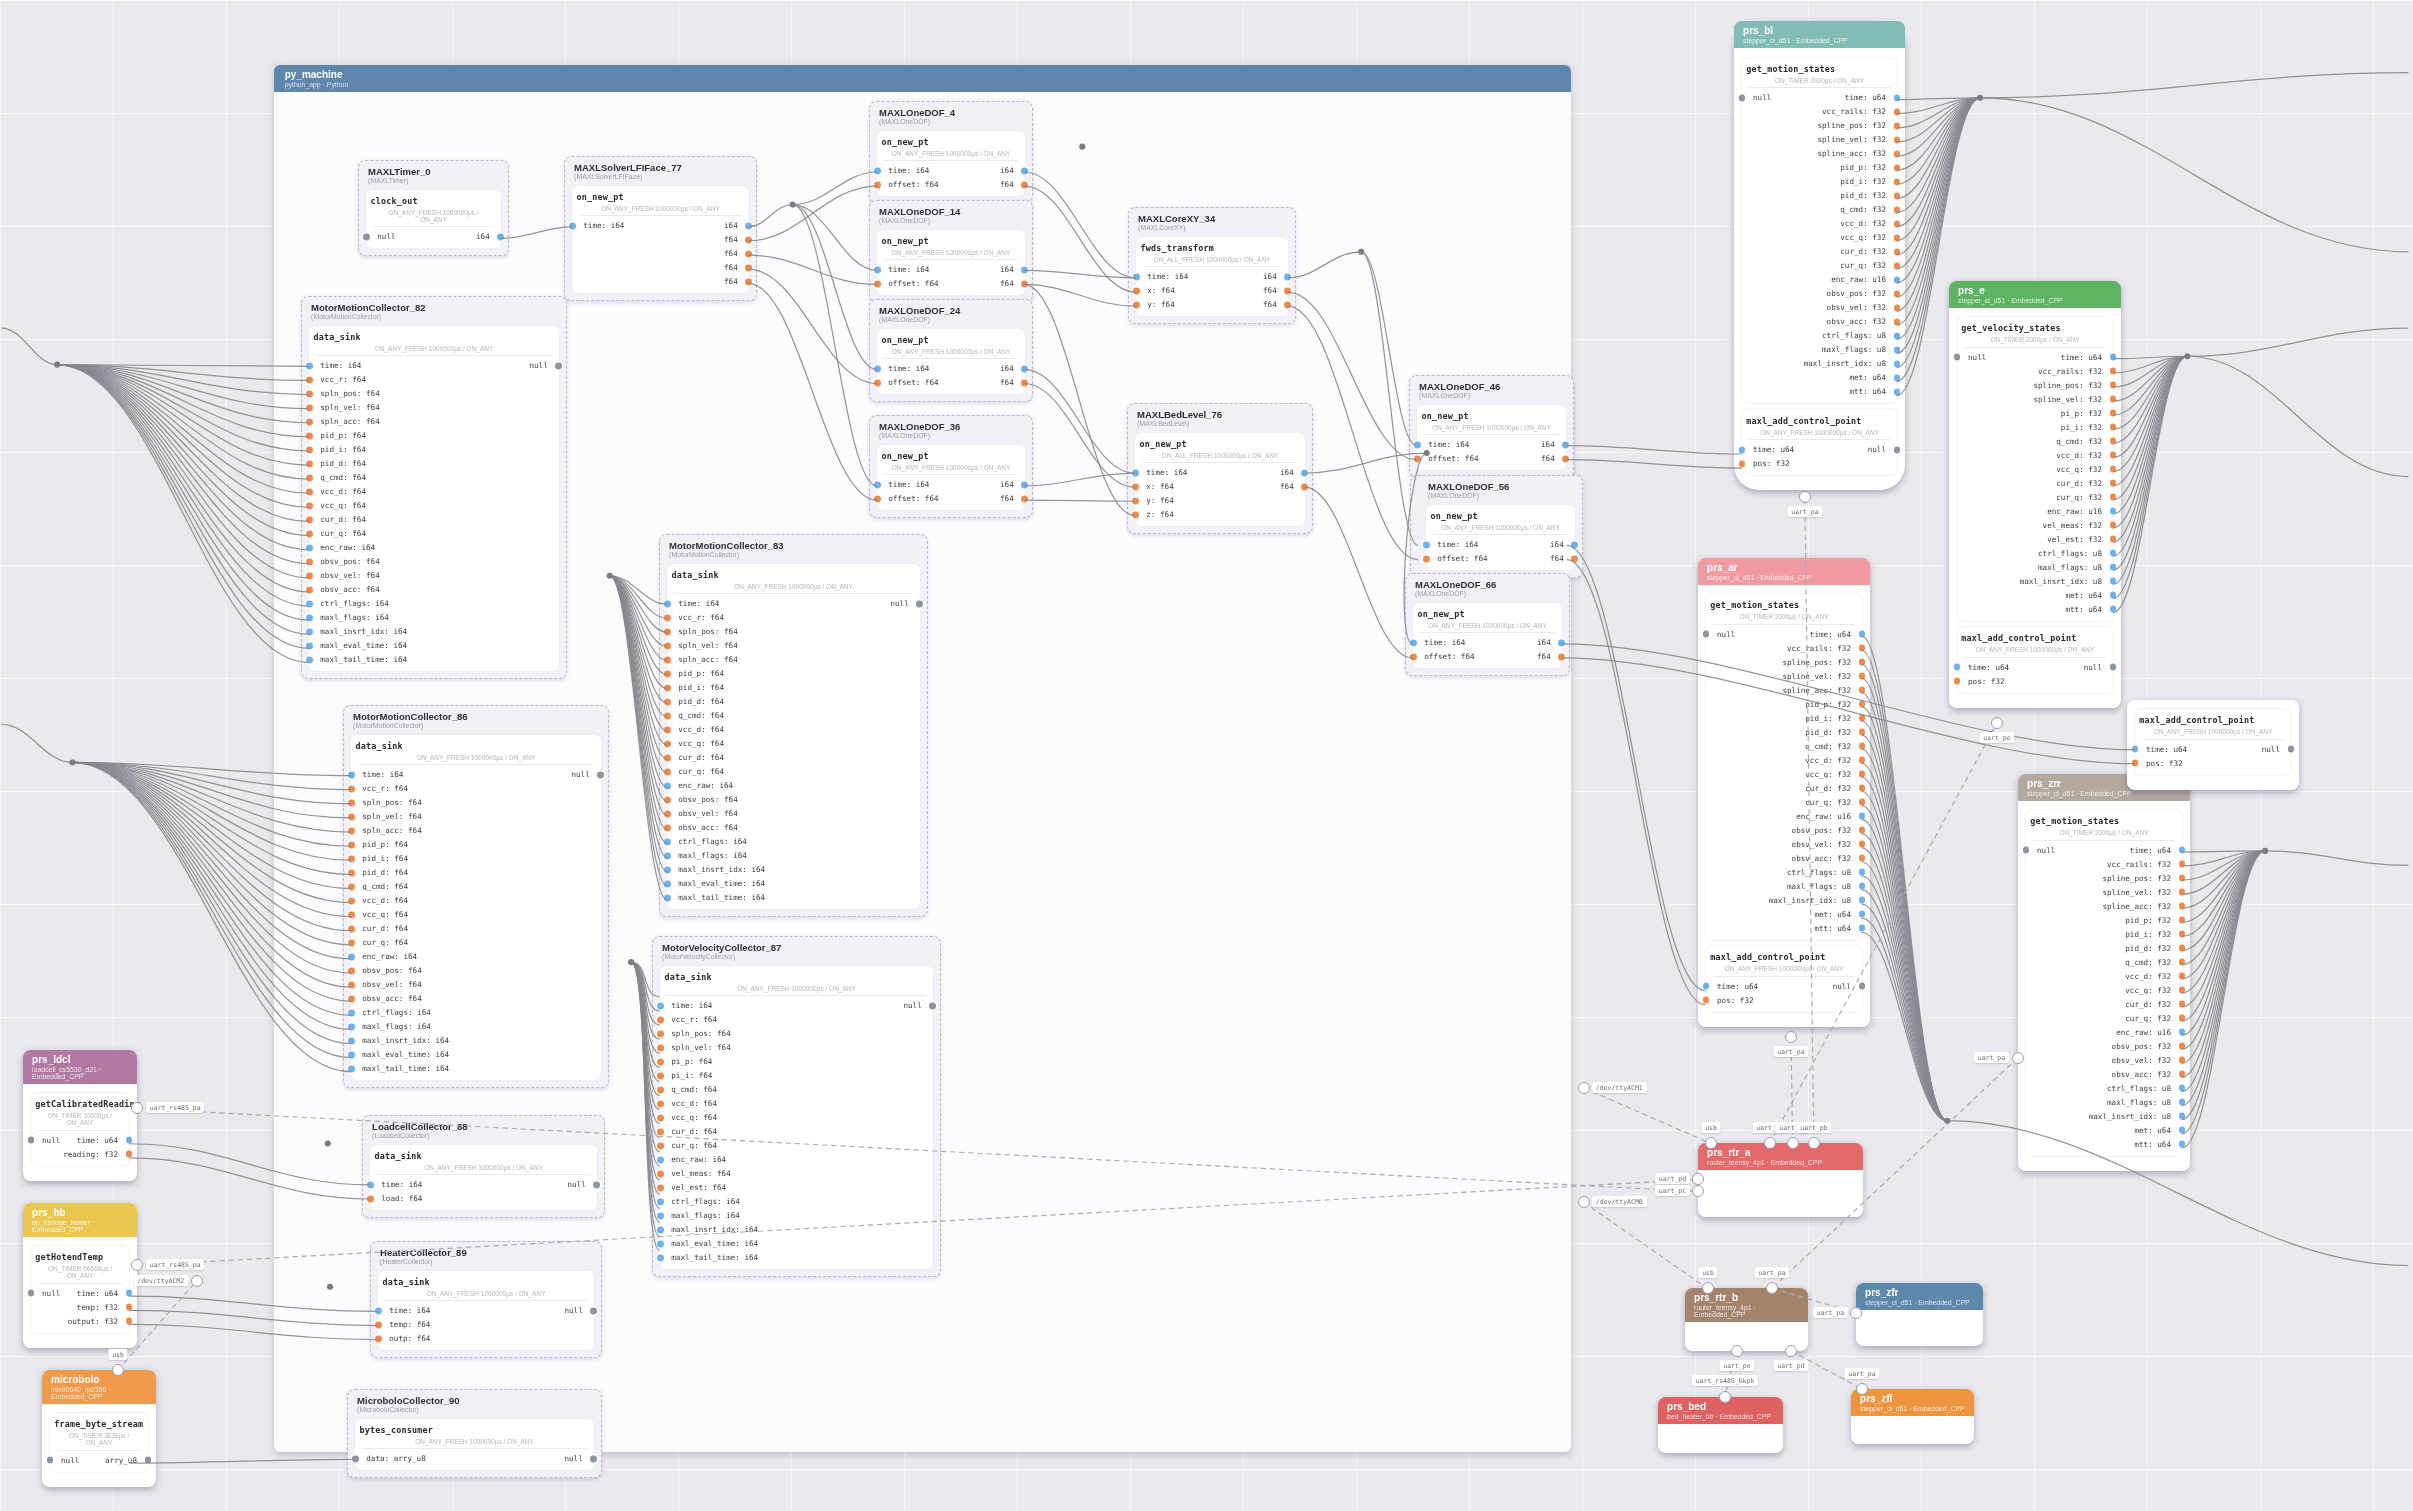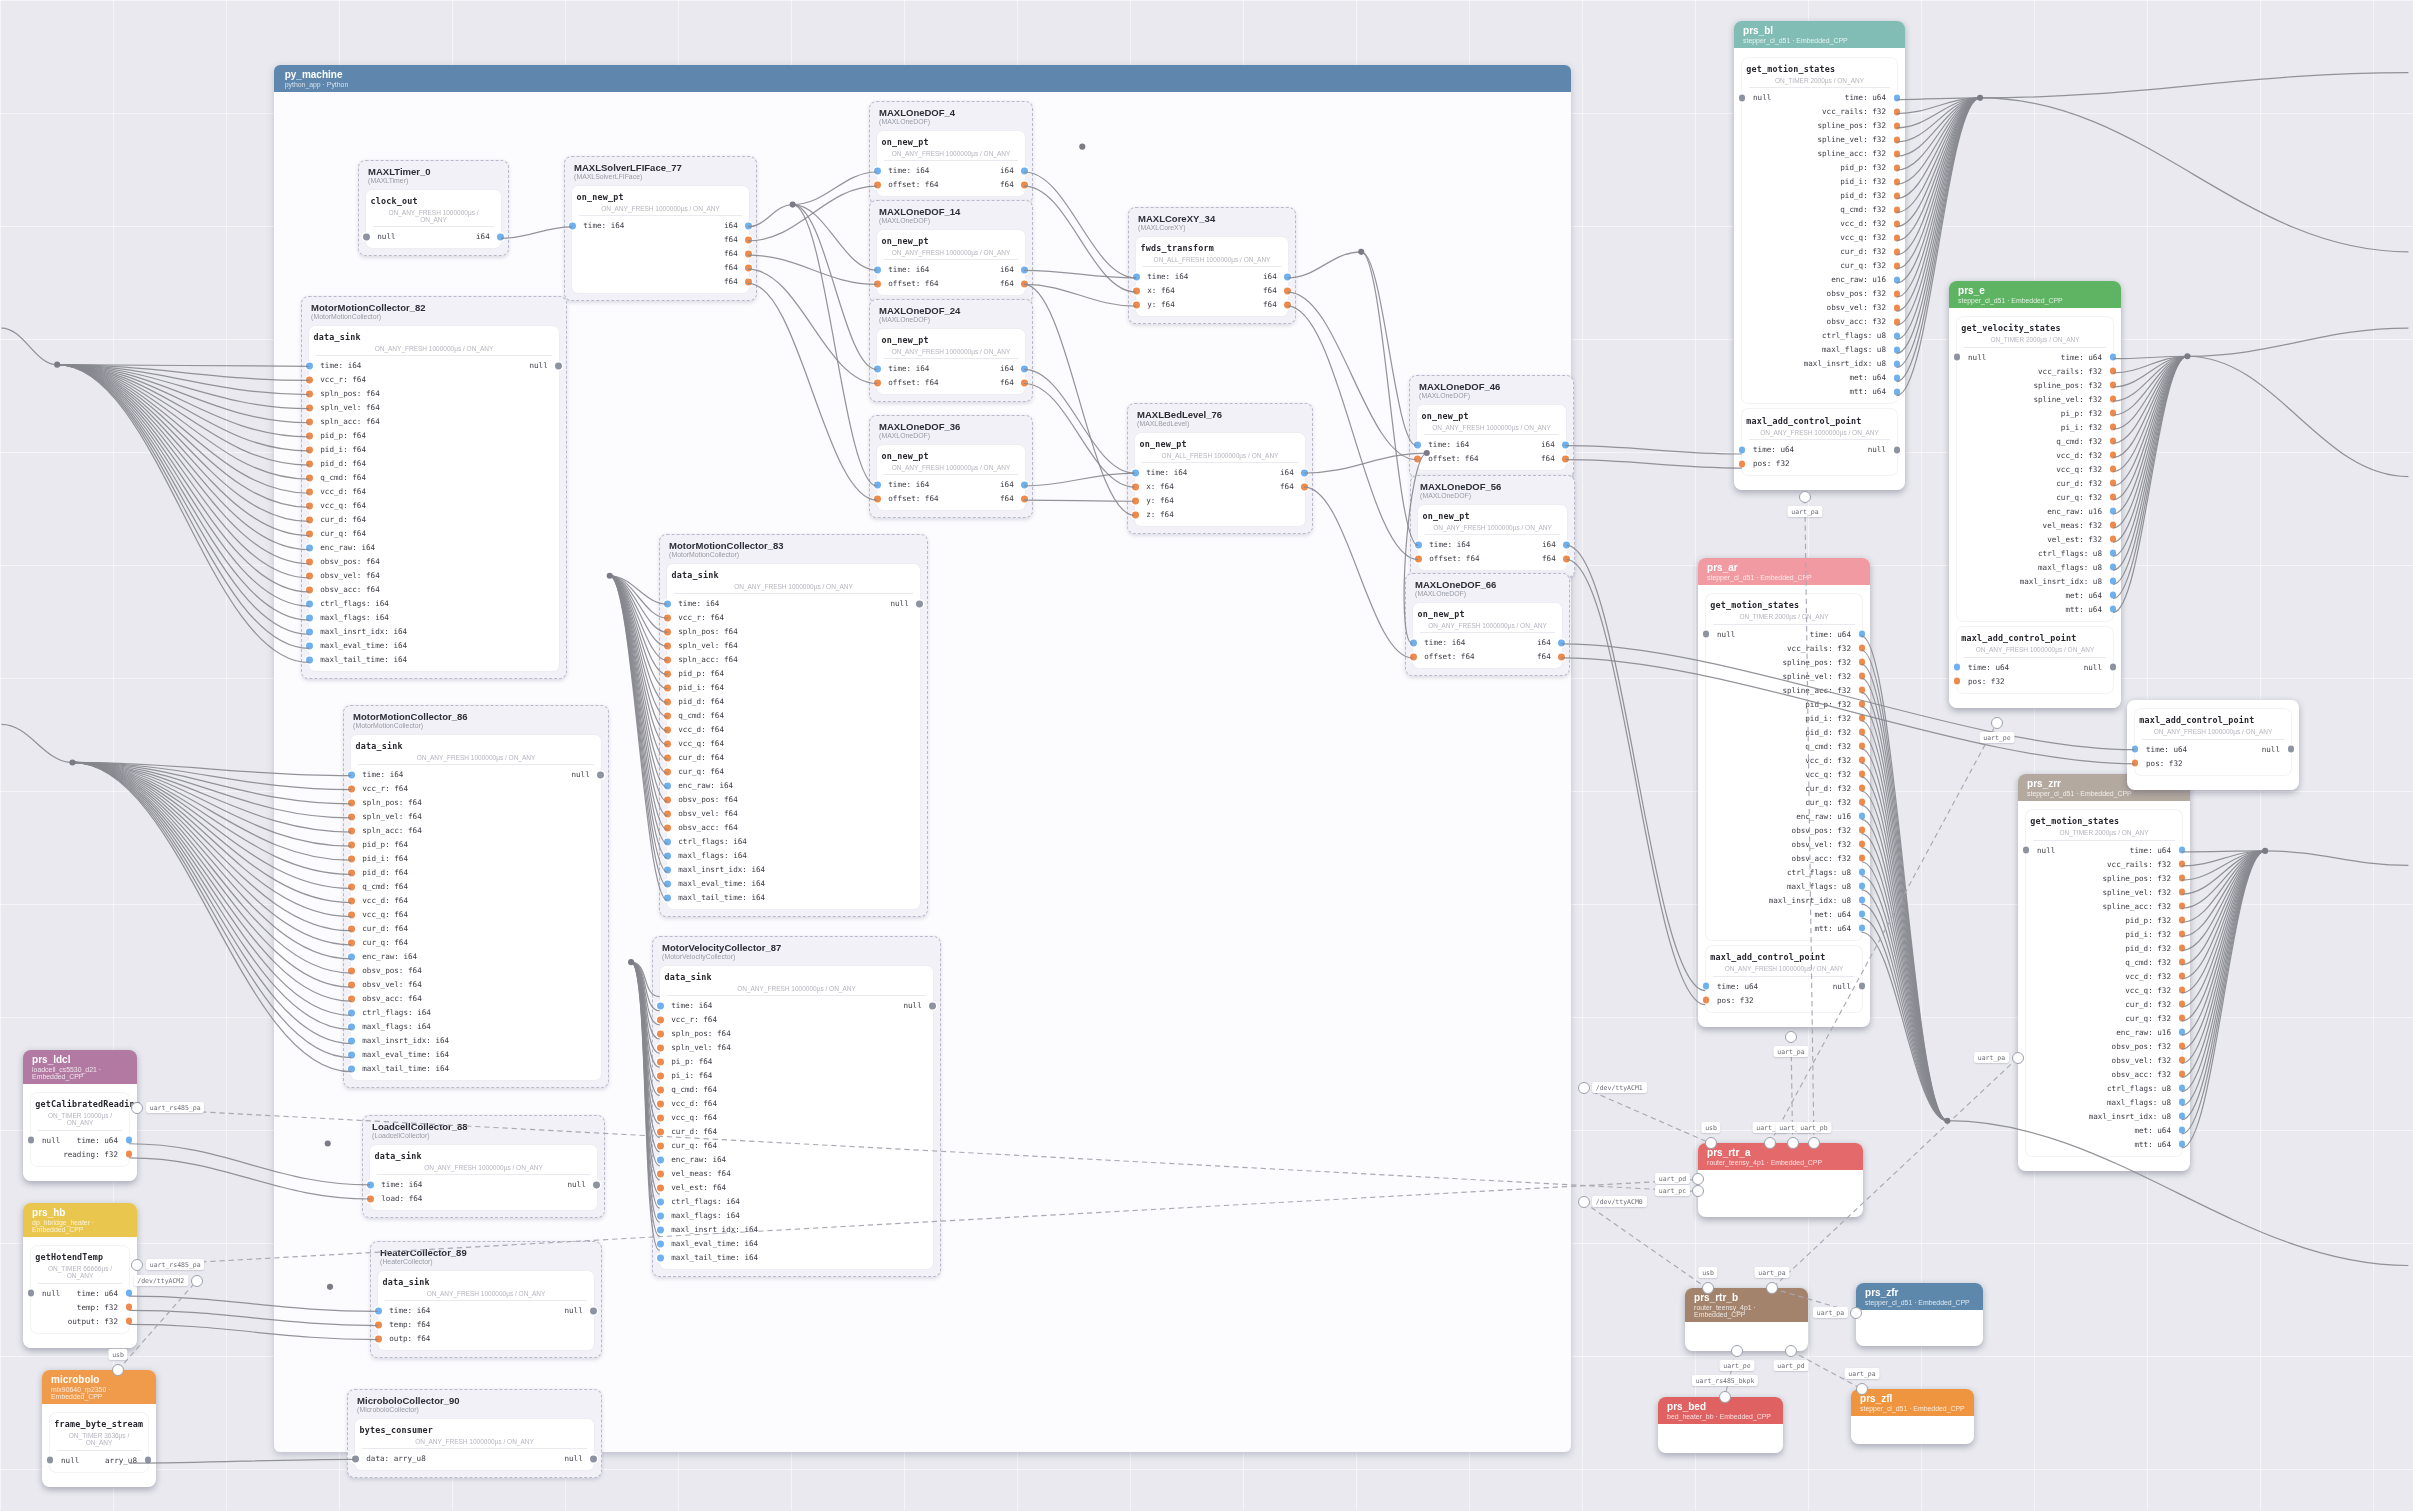--- a/index.html
+++ b/index.html
@@ -292,21 +292,21 @@
           <span class="dot out c-b"></span>
         </div>
         <div class="prow">
           <span class="dot in c-o"></span>
           <span class="plbl">offset: f64</span>
           <span class="prbl">f64</span>
           <span class="dot out c-o"></span>
         </div>
       </div>
     </div>
-    <div class="node inner" style="left: 1410px; top: 475px; width: 163px;">
+    <div class="node inner" style="left: 1410px; top: 475px; width: 163px; padding-left: 8px;">
       <div class="inner-head">
         <div class="inner-title">MAXLOneDOF_56</div>
         <div class="inner-sub">(MAXLOneDOF)</div>
       </div>
       <div class="mcard">
         <div class="mname">on_new_pt</div>
         <div class="msched">ON_ANY_FRESH 1000000µs / ON_ANY</div>
         <div class="prow">
           <span class="dot in c-b"></span>
           <span class="plbl">time: i64</span>
@@ -850,21 +850,21 @@
           <div class="msched">ON_TIMER 3636µs / ON_ANY</div>
           <div class="prow">
             <span class="dot in c-g"></span>
             <span class="plbl">null</span>
             <span class="prbl">arry_u8</span>
             <span class="dot out c-g"></span>
           </div>
         </div>
       </div>
     </div>
-    <div class="node device" style="left: 1734px; top: 21.3px; width: 171px;">
+    <div class="node device" style="left: 1734px; top: 21.3px; width: 171px; border-radius: 25px;">
       <div class="dev-header" style="background: rgb(130, 189, 181);">
         <div class="dev-title">prs_bl</div>
         <div class="dev-sub">stepper_cl_d51 · Embedded_CPP</div>
       </div>
       <div class="dev-body">
         <div class="mcard">
           <div class="mname">get_motion_states</div>
           <div class="msched">ON_TIMER 2000µs / ON_ANY</div>
           <div class="prow">
             <span class="dot in c-g"></span>

